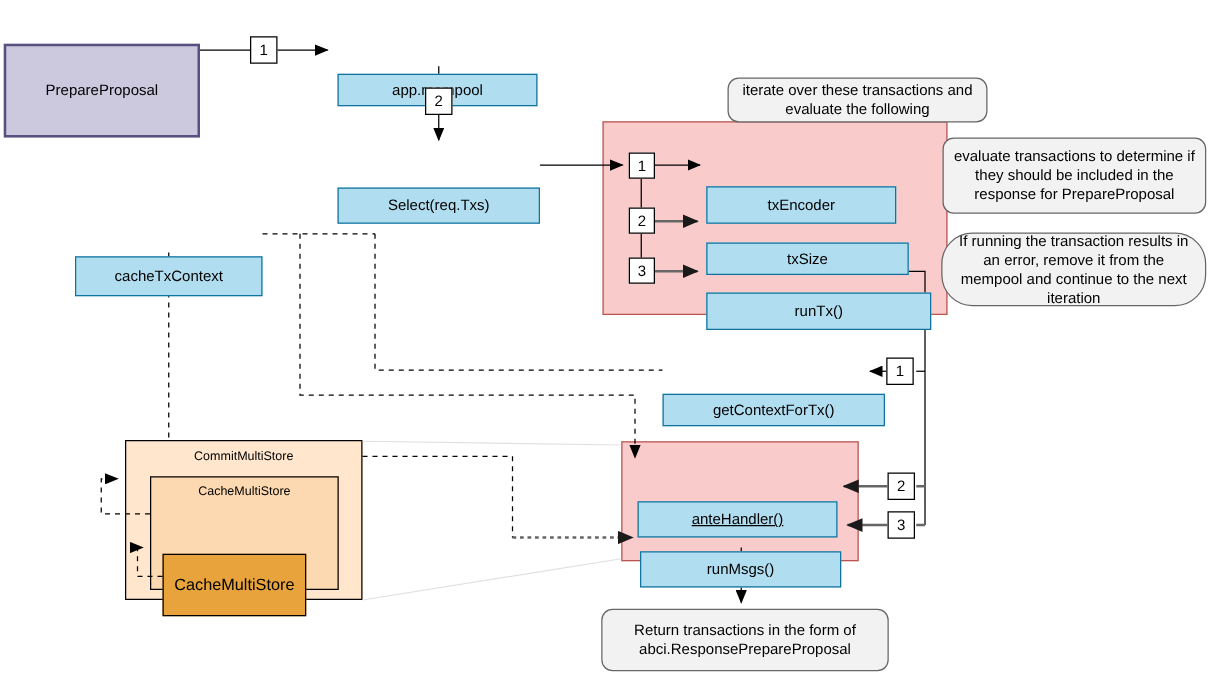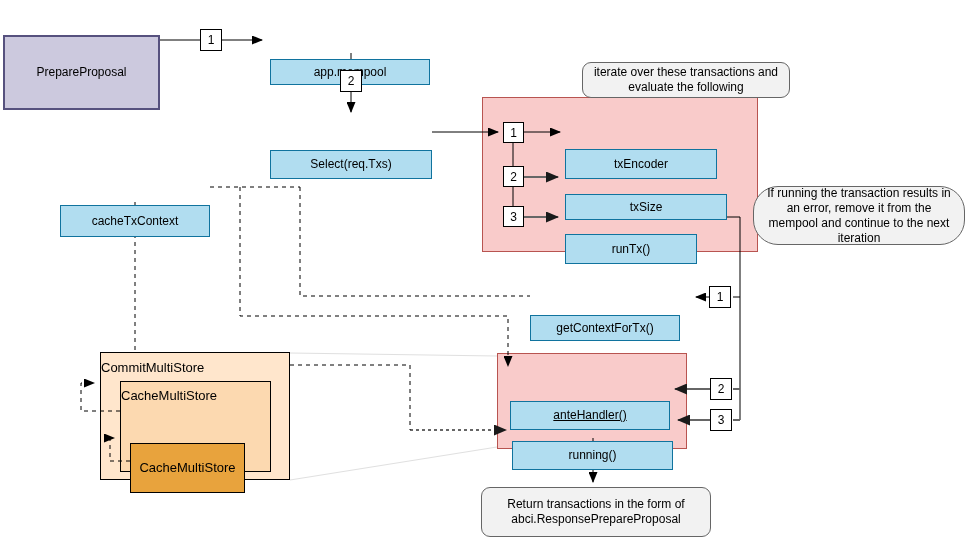--- a/index.html
+++ b/index.html
@@ -10,21 +10,21 @@
   .abs{position:absolute;box-sizing:border-box;}
   .node{
     display:flex;align-items:center;justify-content:center;text-align:center;
     font-size:12px;line-height:1.2;z-index:4;margin-top:32px;
   }
   .blue{background:#B1DDF0;border:1px solid #10739E;}
   .purple{background:#CCC9DE;border:2px solid #56517E;z-index:4;}
   .pink{background:#F9CBCA;border:1px solid #B85450;z-index:2;}
   .store{border:1px solid #000;z-index:2;}
   .store-label{
-    position:absolute;left:0;right:0;text-align:left;font-size:13px;
+    position:absolute;left:0;right:0;text-align:center;font-size:10px;
   }
   .chip{
     background:#fff;border:1px solid #000;display:flex;align-items:center;
     justify-content:center;font-size:12px;z-index:5;
   }
   .callout{
     background:#F2F2F2;border:1px solid #666;border-radius:9px;
     display:flex;align-items:center;justify-content:center;text-align:center;
     font-size:12px;line-height:1.25;z-index:6;padding:2px 8px;
   }
@@ -110,38 +110,38 @@
   </div>
 
   <div class="abs node blue" style="left:565px;top:117px;width:152px;height:30px;">
     <span>txEncoder</span>
   </div>
 
   <div class="abs node blue" style="left:565px;top:162px;width:162px;height:26px;">
     <span>txSize</span>
   </div>
 
-  <div class="abs node blue" style="left:565px;top:202px;width:132px;height:30px;">
+  <div class="abs node blue" style="left:565px;top:202px;width:180px;height:30px;">
     <span>runTx()</span>
   </div>
 
   <div class="abs node blue" style="left:60px;top:173px;width:150px;height:32px;">
     <span>cacheTxContext</span>
   </div>
 
-  <div class="abs node blue" style="left:530px;top:283px;width:150px;height:26px;">
+  <div class="abs node blue" style="left:530px;top:283px;width:178px;height:26px;">
     <span>getContextForTx()</span>
   </div>
 
   <div class="abs node blue" style="left:510px;top:369px;width:160px;height:29px;text-decoration:underline;">
     <span>anteHandler()</span>
   </div>
 
   <div class="abs node blue" style="left:512px;top:409px;width:161px;height:29px;">
-    <span>running()</span>
+    <span>runMsgs()</span>
   </div>
 
   <div class="abs chip" style="left:200px;top:29px;width:22px;height:22px;">
     <span>1</span>
     </div>
   <div class="abs chip" style="left:340px;top:70px;width:22px;height:22px;">
     <span>2</span>
     </div>
 
   <div class="abs chip" style="left:503px;top:122px;width:21px;height:21px;">
@@ -161,20 +161,23 @@
     <span>2</span>
     </div>
   <div class="abs chip" style="left:710px;top:409px;width:22px;height:22px;">
     <span>3</span>
     </div>
 
   <div class="abs callout" style="left:539px;top:62px;width:208px;height:36px;margin-left:43px;">
     <span>iterate over these transactions and evaluate the following</span>
   </div>
 
+  <div class="abs callout" style="left:754px;top:110px;width:211px;height:61px;">
+    <span>evaluate transactions to determine if they should be included in the response for PrepareProposal</span>
+  </div>
 
   <div class="abs callout" style="left:753px;top:186px;width:212px;height:59px;border-radius:25px;">
     <span>If running the transaction results in an error, remove it from the mempool and continue to the next iteration</span>
   </div>
 
   <div class="abs callout" style="left:481px;top:487px;width:230px;height:50px;">
     <span>Return transactions in the form of abci.ResponsePrepareProposal</span>
   </div>
 
 </div>

